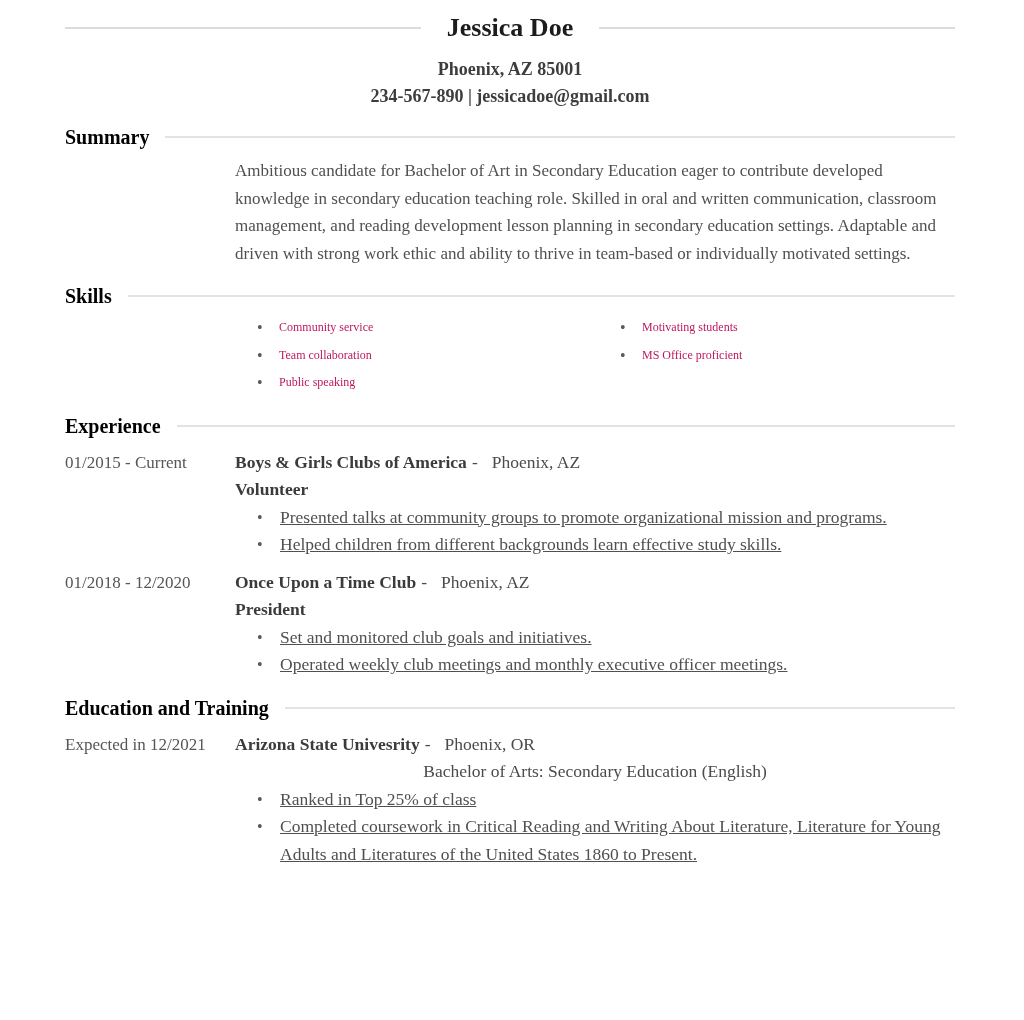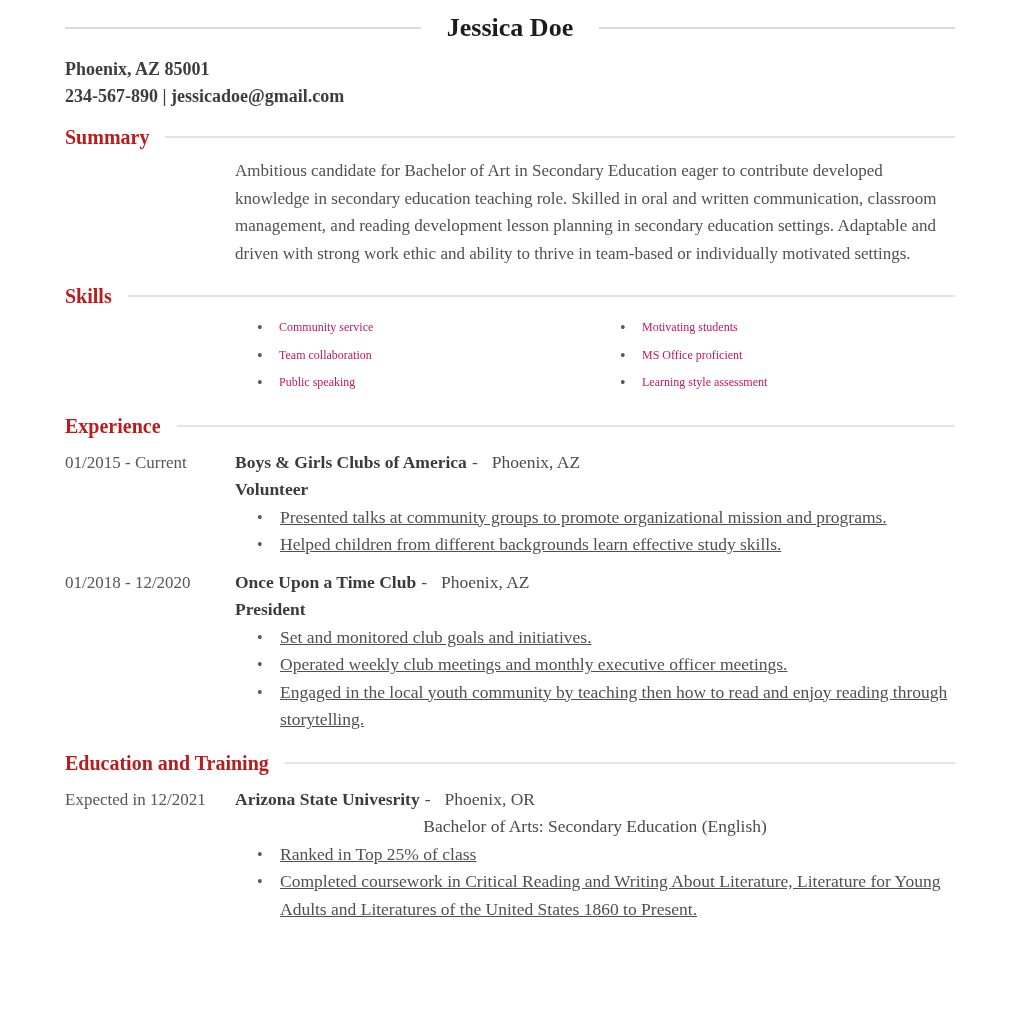--- a/index.html
+++ b/index.html
@@ -15,34 +15,34 @@
     border-radius: 17px;
   }
 
   
   .name-row { display: flex; align-items: center; gap: 26px; }
   .rule { flex: 1; height: 2px; background: #dcdcdc; }
   .name {
     font-size: 26px; font-weight: bold; color: #1c1c1c;
     line-height: 31px; white-space: nowrap;
   }
-  .contact-block { text-align: left; }
+  .contact-block { text-align: center; }
   .address {
     margin-top: 14px; font-size: 18px; font-weight: bold;
     color: #3d3d3d; line-height: 24px;
   }
   .contact {
     margin-top: 3px; font-size: 18px; font-weight: bold;
     color: #3d3d3d; line-height: 24px;
   }
 
   
   .sec-head { display: flex; align-items: center; gap: 16px; margin-top: 16px; }
   .sec-title {
-    font-size: 20px; font-weight: bold; color: #b91c1c;
+    font-size: 20px; font-weight: bold; color: #000000;
     line-height: 26px; white-space: nowrap;
   }
   .sec-rule { flex: 1; height: 2px; background: #e3e3e3; }
 
   
   .summary-text {
     margin: 7px 0 0 170px;
     width: 716px;
     font-size: 17px; line-height: 27.5px; color: #505050;
   }
@@ -108,21 +108,20 @@
     </div>
     <div class="skills-cols">
       <ul class="plain skill-col-1">
         <li class="skill">Community service</li>
         <li class="skill">Team collaboration</li>
         <li class="skill">Public speaking</li>
       </ul>
       <ul class="plain skill-col-2">
         <li class="skill">Motivating students</li>
         <li class="skill">MS Office proficient</li>
-        <li class="skill">Learning style assessment</li>
       </ul>
     </div>
   </section>
 
   <section>
     <div class="sec-head">
       <h2 class="sec-title">Experience</h2>
       <span class="sec-rule"></span>
     </div>
 
@@ -143,21 +142,20 @@
     <div class="entry">
       <div class="entry-dates">01/2018 - 12/2020</div>
       <div class="entry-body">
         <div class="entry-header">
           <span class="company">Once Upon a Time Club</span><span class="sep">-</span><span class="location">Phoenix, AZ</span>
         </div>
         <div class="role">President</div>
         <ul class="plain">
           <li class="duty">Set and monitored club goals and initiatives.</li>
           <li class="duty">Operated weekly club meetings and monthly executive officer meetings.</li>
-          <li class="duty">Engaged in the local youth community by teaching then how to read and enjoy reading through storytelling.</li>
         </ul>
       </div>
     </div>
   </section>
 
   <section>
     <div class="sec-head">
       <h2 class="sec-title">Education and Training</h2>
       <span class="sec-rule"></span>
     </div>

